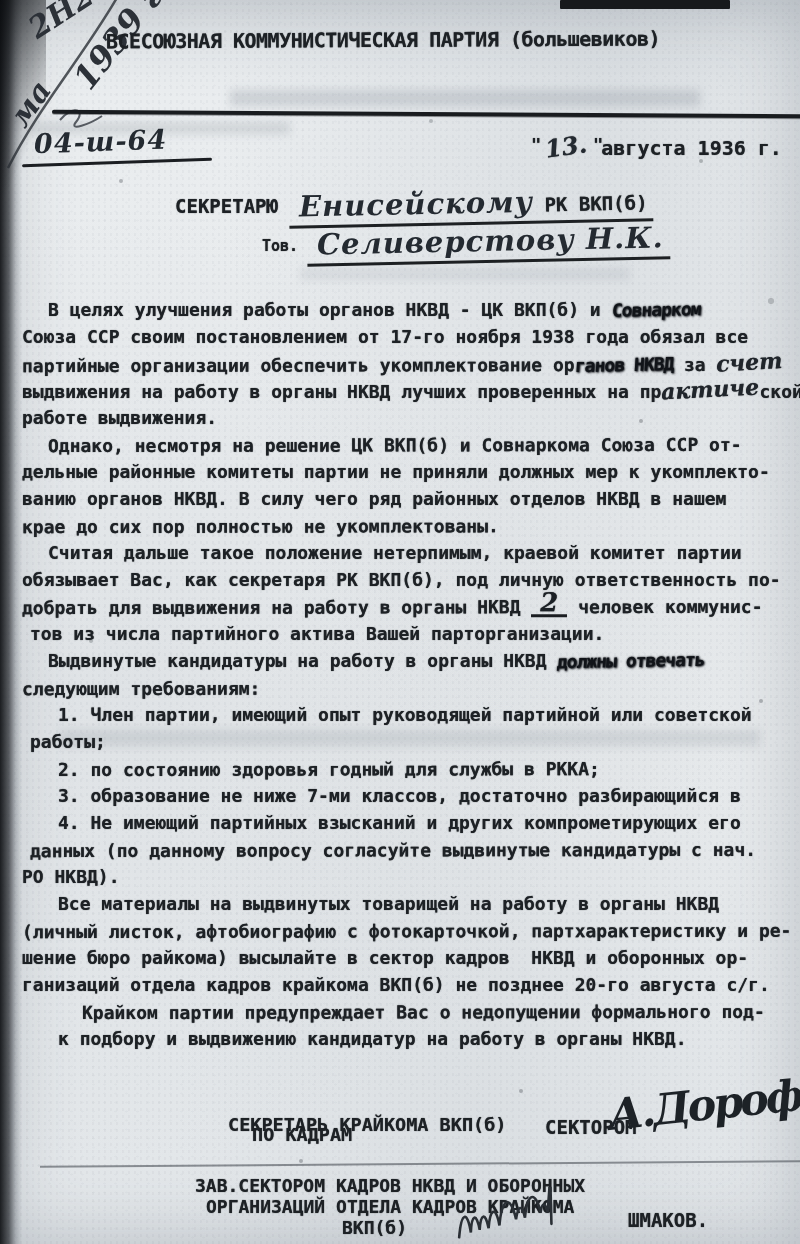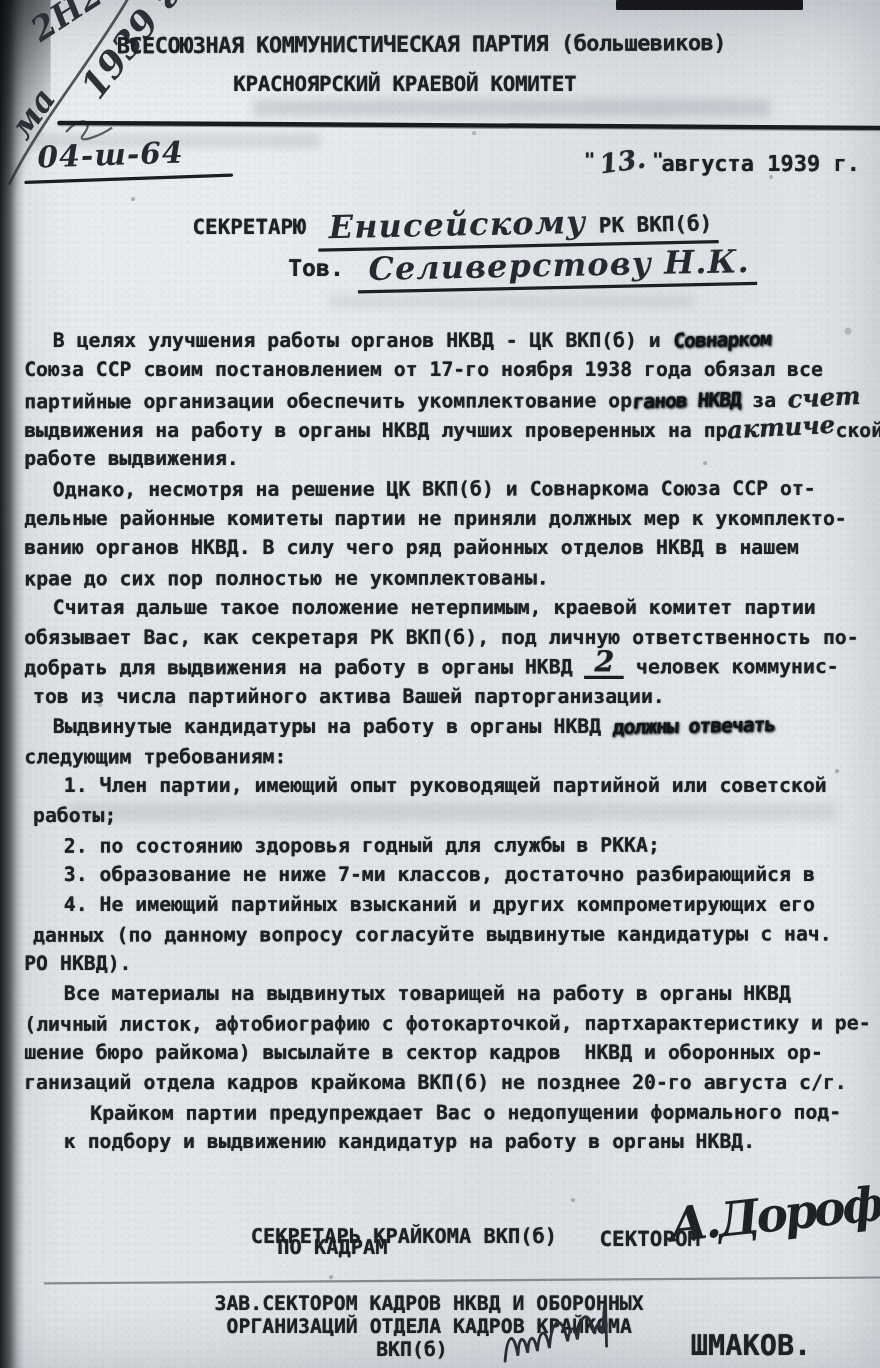--- a/index.html
+++ b/index.html
@@ -48,21 +48,21 @@
   .date-line{position:absolute;left:531px;top:132px;font-size:20px;white-space:pre;}
   .date-line .q{font-size:17px;vertical-align:4px;letter-spacing:-2px;}
   .date-day{font-size:24px;display:inline-block;transform:rotate(-8deg);margin:0 6px;}
   
   .addr1{position:absolute;left:175px;top:186px;white-space:pre;}
   .addr1 .lbl{font-size:19px;}
   .addr-hw{font-size:29px;letter-spacing:1px;}
   .addr-u{display:inline-block;border-bottom:3px solid #1d2023;padding:0 6px 2px 10px;transform:rotate(-1.2deg);}
   .addr1 .org{font-size:19px;}
   .addr2{position:absolute;left:262px;top:224px;white-space:pre;}
-  .addr2 .lbl{font-size:21px;margin-top:16px;}
+  .addr2 .lbl{font-size:15px;margin-top:16px;}
   
   .body{position:absolute;left:22px;top:296px;right:0;}
   .ln{height:27px;line-height:27px;font-size:18px;white-space:pre;font-family:"DejaVu Sans Mono",monospace;
     font-weight:700;color:#1d2125;text-shadow:0 0 1px rgba(25,28,32,.85);}
   .ln:nth-child(3n){transform:translateY(.5px) rotate(-.1deg);}
   .i1{padding-left:8px;} .i2{padding-left:26px;} .i3{padding-left:36px;} .i4{padding-left:60px;}
   .ow{display:inline-block;color:#111419;letter-spacing:-1px;transform:skewX(-5deg) rotate(-1deg);
     text-shadow:0 0 2px rgba(15,18,22,.95), 1px 1px 2px rgba(15,18,22,.8);}
   .hw{font-family:"DejaVu Serif",serif;font-style:italic;font-weight:700;font-size:22px;
     display:inline-block;transform:rotate(-3deg) translateY(-1px);color:#20252b;}
@@ -76,21 +76,21 @@
   
   .sg1a{position:absolute;left:228px;top:1114px;font-size:18.5px;}
   .sg1b{position:absolute;left:252px;top:1124px;font-size:18.5px;}
   .sg1n{position:absolute;left:545px;top:1116px;font-size:19px;}
   .sg1auto{position:absolute;left:608px;top:1076px;font-size:43px;letter-spacing:-3px;
     transform:rotate(-6deg);color:#1d2227;white-space:pre;}
   .divider2{position:absolute;left:40px;top:1163px;width:760px;height:2px;background:rgba(62,68,75,.55);transform:rotate(-.4deg);}
   .sg2a{position:absolute;left:195px;top:1175px;font-size:18px;}
   .sg2b{position:absolute;left:206px;top:1196px;font-size:18px;}
   .sg2c{position:absolute;left:342px;top:1217px;font-size:18px;}
-  .sg2n{position:absolute;left:628px;top:1209px;font-size:26px;}
+  .sg2n{position:absolute;left:628px;top:1209px;font-size:19px;}
   .sg2scribble{position:absolute;left:452px;top:1188px;transform:rotate(-4deg);}
 </style>
 </head>
 <body>
 
 <div class="page">
 
   <div class="left-band"></div>
   <div class="left-band2"></div>
   <div class="topright-bar"></div>
@@ -102,26 +102,25 @@
   <svg class="crease-svg" width="200" height="200">
     <path d="M118,-4 C82,58 38,108 8,168" stroke="#2b3036" stroke-width="2.5" fill="none" opacity=".8"></path>
     <path d="M60,120 c14,-16 26,-10 16,2 c-8,10 14,2 26,-6" stroke="#343a41" stroke-width="2" fill="none" opacity=".8"></path>
   </svg>
 
   <div class="cursive c-note">2Н2</div>
   <div class="cursive c-year">1939 год</div>
   <div class="cursive c-fl">ма</div>
 
   <div class="typed h-org">ВСЕСОЮЗНАЯ КОММУНИСТИЧЕСКАЯ ПАРТИЯ (большевиков)</div>
-  <div class="typed h-com">КРАСНОЯРСКИЙ КРАЕВОЙ КОМИТЕТ</div>
   <div class="h-rule"></div>
 
   <div class="cursive ref">04-ш-64</div>
   <div class="ref-underline"></div>
-  <div class="typed date-line"><span class="q">"</span><span class="cursive date-day">13.</span><span class="q">"</span><span>августа 1939 г.</span></div>
+  <div class="typed date-line"><span class="q">"</span><span class="cursive date-day">13.</span><span class="q">"</span><span>августа 1936 г.</span></div>
 
   <div class="addr1"><span class="typed lbl">СЕКРЕТАРЮ </span><span class="addr-u"><span class="cursive addr-hw">Енисейскому</span><span class="typed org"> РК ВКП(б)</span></span></div>
   <div class="addr2"><span class="typed lbl">Тов. </span><span class="addr-u"><span class="cursive addr-hw">Селиверстову Н.К.</span></span></div>
 
   <div class="body">
     <div class="ln i2"><span>В целях улучшения работы органов НКВД - ЦК ВКП(б) и </span><span class="ow">Совнарком</span></div>
     <div class="ln"><span>Союза ССР своим постановлением от 17-го ноября 1938 года обязал все</span></div>
     <div class="ln"><span>партийные организации обеспечить укомплектование ор</span><span class="ow">ганов НКВД</span><span> за </span><span class="hw">счет</span></div>
     <div class="ln"><span>выдвижения на работу в органы НКВД лучших проверенных на пр</span><span class="hw">актиче</span><span>ской</span></div>
     <div class="ln"><span>работе выдвижения.</span></div>

